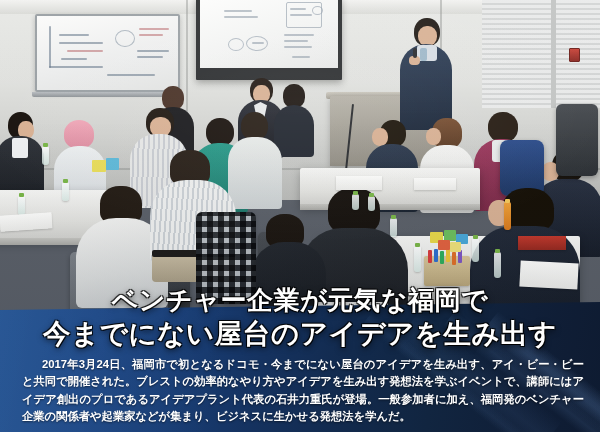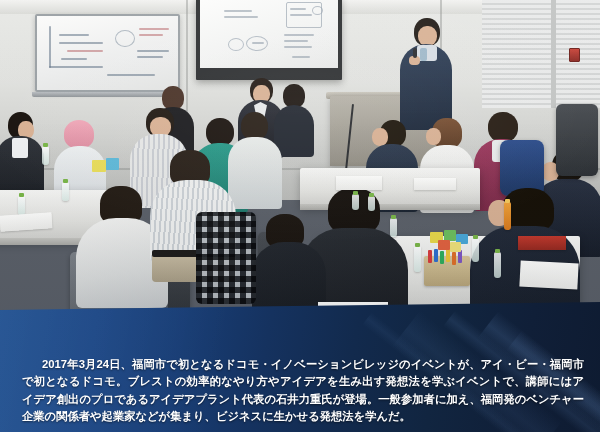--- a/index.html
+++ b/index.html
@@ -494,16 +494,20 @@
   </div>
 
   <div class="overlay">
     <div class="ov-streak s1"></div>
     <div class="ov-streak s2"></div>
     <div class="ov-streak s3"></div>
     <div class="ov-streak s4"></div>
     <div class="ov-streak s5"></div>
   </div>
 
-
-  <div class="bodytext">2017年3月24日、福岡市で初となるドコモ・イノベーションビレッジのイベントが、アイ・ビー・福岡市で初となるドコモ。ブレストの効率的なやり方やアイデアを生み出す発想法を学ぶイベントで、講師にはアイデア創出のプロであるアイデアプラント代表の石井力重氏が登場。一般参加者に加え、福岡発のベンチャー企業の関係者や起業家などが集まり、ビジネスに生かせる発想法を学んだ。</div>
+  <div class="headline">
+    <span class="line l1">ベンチャー企業が元気な福岡で</span>
+    <span class="line l2">今までにない屋台のアイデアを生み出す</span>
+  </div>
+
+  <div class="bodytext">2017年3月24日、福岡市で初となるドコモ・今までにない屋台のアイデアを生み出す、アイ・ビー・ビーと共同で開催された。ブレストの効率的なやり方やアイデアを生み出す発想法を学ぶイベントで、講師にはアイデア創出のプロであるアイデアプラント代表の石井力重氏が登場。一般参加者に加え、福岡発のベンチャー企業の関係者や起業家などが集まり、ビジネスに生かせる発想法を学んだ。</div>
 
 </div>
 
 </body></html>

